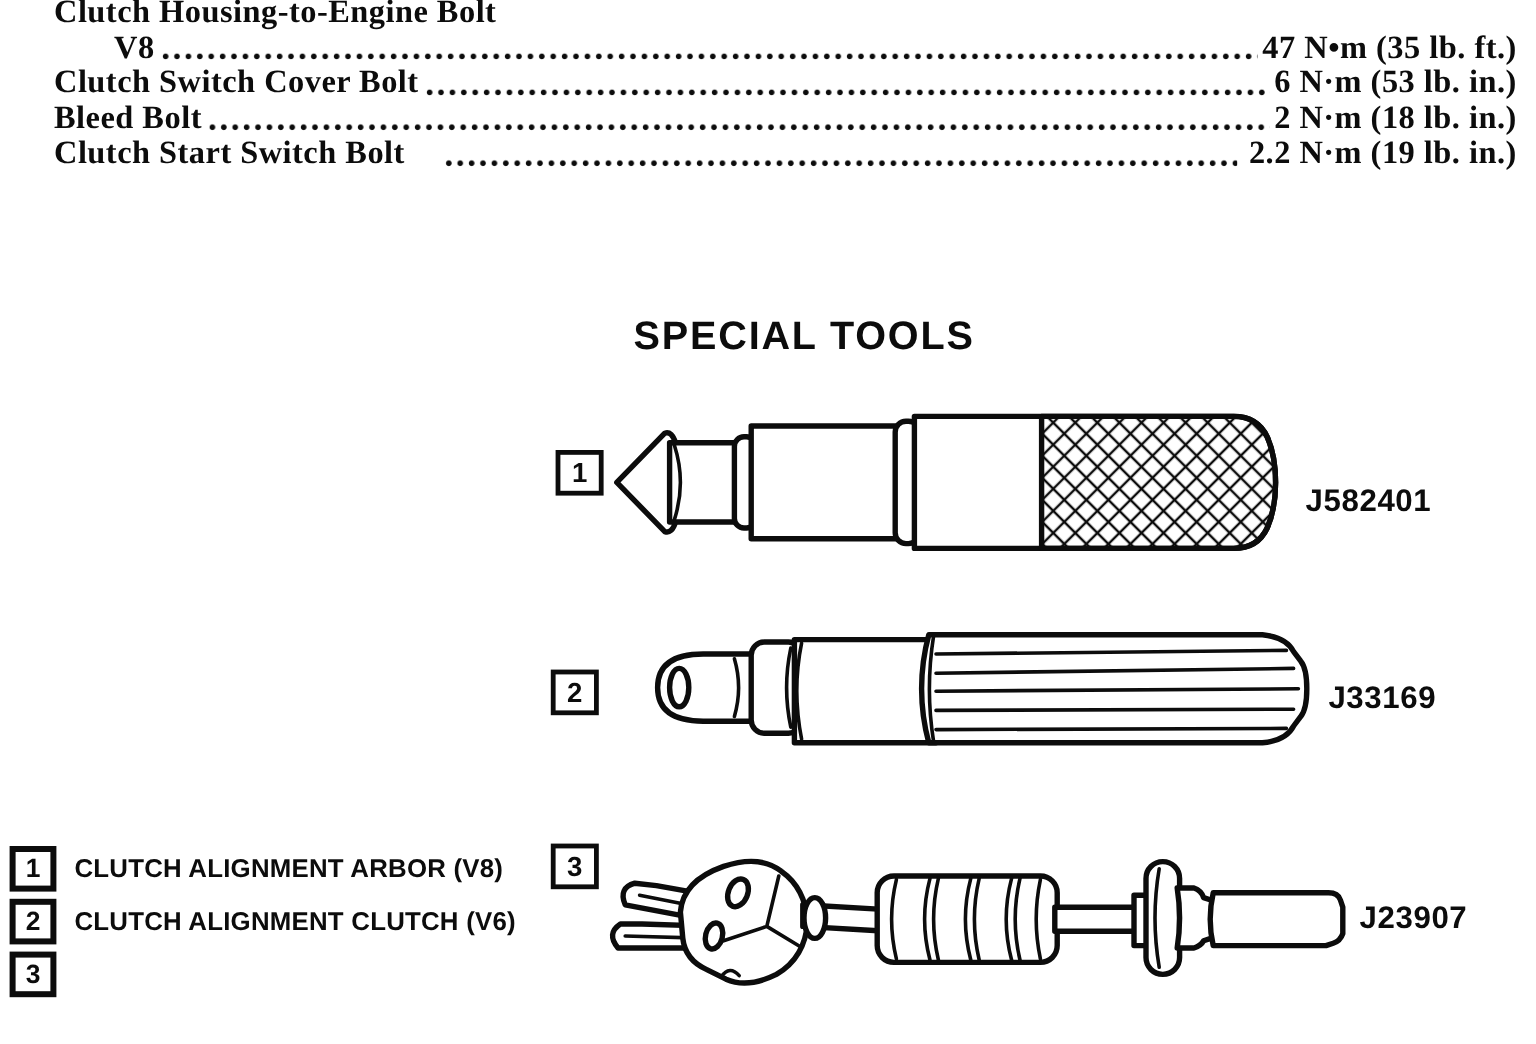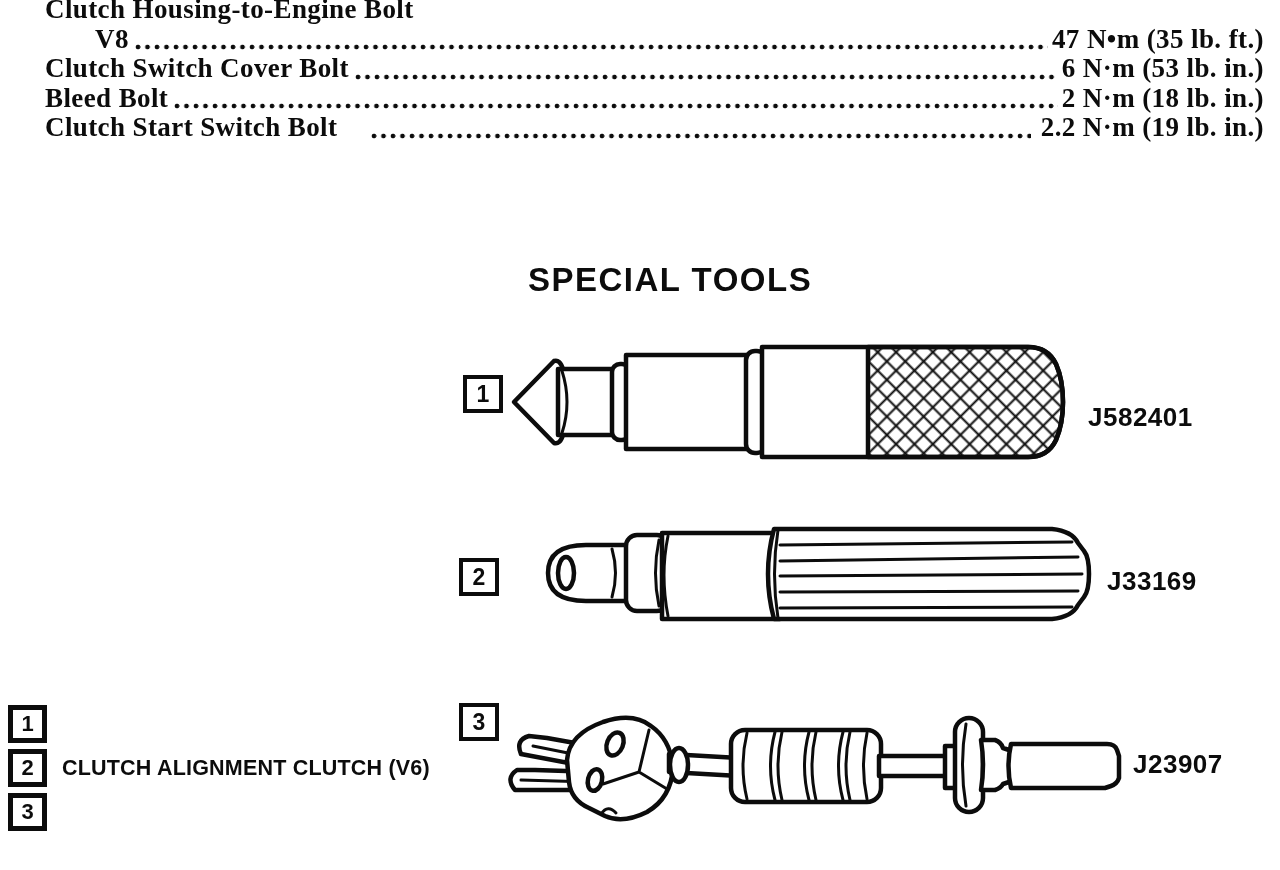--- a/index.html
+++ b/index.html
@@ -166,20 +166,21 @@
     <path class="ink" d="M478,52 L492,52 Q498,54 500,60 L506,62 Q510,64 510,70 L510,86 Q510,92 506,94 L500,96 Q498,100 492,102 L478,102 Q482,77 478,52 Z"></path>
 
     <path class="ink" d="M508,56 H604 Q612,56 614,62 L616,68 V90 Q614,96 608,98 L602,100 H508 Q503,78 508,56 Z"></path>
   </svg>
   <div class="part-label" style="left:1133px;top:749px;">J23907</div>
 
   <div class="legend-row" style="top:705px;">
     <div class="legend-box">
       <span>1</span>
     </div>
+    <span class="legend-label">CLUTCH ALIGNMENT ARBOR (V8)</span>
   </div>
   <div class="legend-row" style="top:749px;">
     <div class="legend-box">
       <span>2</span>
     </div>
     <span class="legend-label">CLUTCH ALIGNMENT CLUTCH (V6)</span>
   </div>
   <div class="legend-row" style="top:793px;">
     <div class="legend-box">
       <span>3</span>

